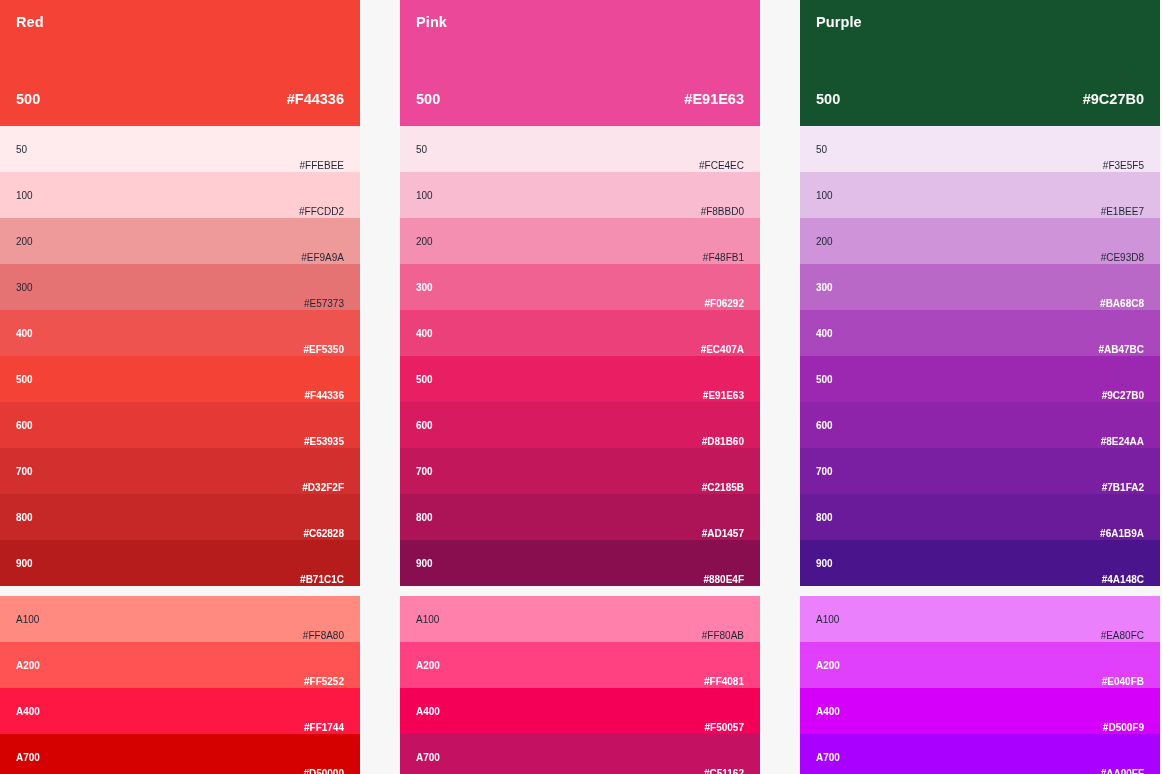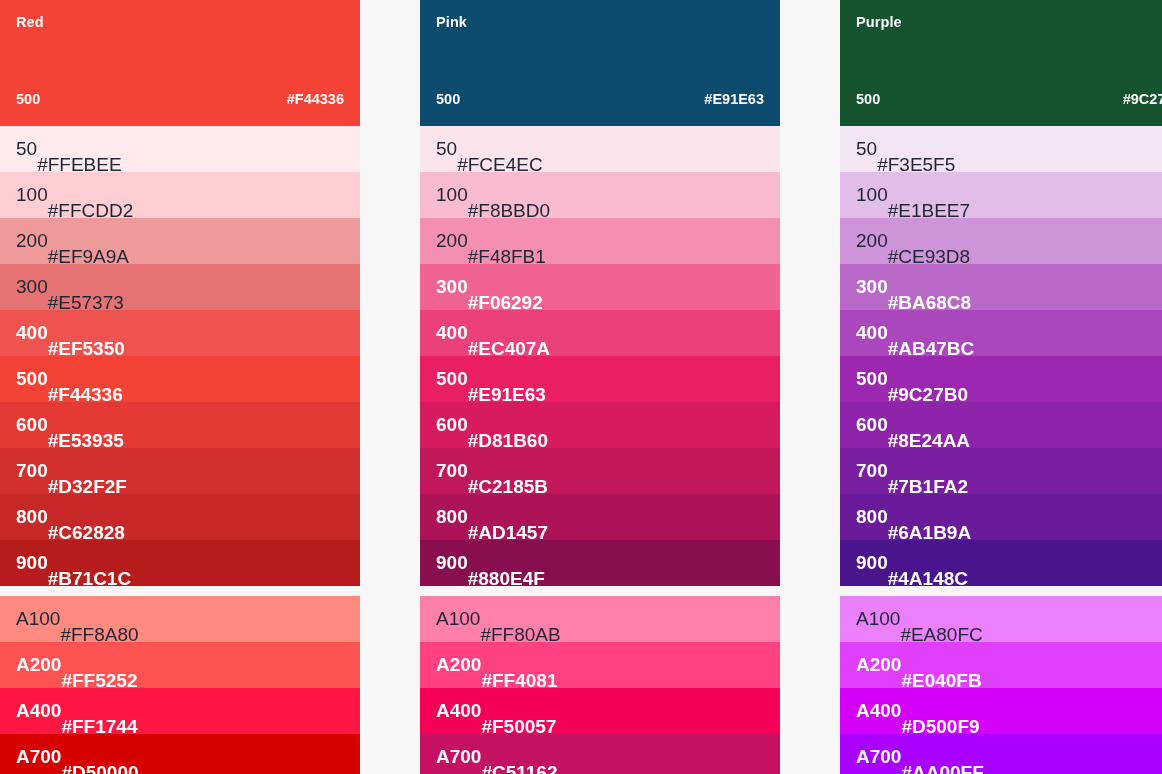--- a/index.html
+++ b/index.html
@@ -10,21 +10,21 @@
     overflow: hidden;
     background: #F7F7F8;
     font-family: "Liberation Sans", sans-serif;
   }
 
   #palette-board {
     position: relative;
     width: 1162px;
     height: 774px;
     display: flex;
-    gap: 60px;
+    gap: 40px;
     box-sizing: border-box;
   }
 
   .palette-column {
     width: 360px;
     flex: 0 0 360px;
     display: flex;
     flex-direction: column;
   }
 
@@ -61,21 +61,22 @@
   .shade-group { display: flex; flex-direction: column; }
   .shade-group.accent-group { margin-top: 10px; }
 
   .shade-row {
     height: 46px;
     flex: 0 0 46px;
     box-sizing: border-box;
     padding: 0 16px;
     display: flex;
     align-items: center;
-    font-size: 19px;
+    justify-content: space-between;
+    font-size: 10px;
   }
   .shade-row.on-light  { color: #1F2533; font-weight: normal; }
   .shade-row.on-dark   { color: #FFFFFF; font-weight: bold; }
 
   .shade-name { white-space: nowrap; }
   .shade-hex  { white-space: nowrap; margin-top: 32px; }
 </style>
 </head>
 <body style="background: rgb(247, 247, 248);">
 
@@ -143,21 +144,21 @@
           <span class="shade-name">A400</span>
           <span class="shade-hex">#FF1744</span>
         </div>
         <div class="shade-row on-dark" style="background-color: rgb(213, 0, 0); color: rgb(255, 255, 255);">
           <span class="shade-name">A700</span>
           <span class="shade-hex">#D50000</span>
         </div>
       </div>
     </div>
     <div class="palette-column">
-      <div class="palette-hero" style="background-color: #0c4a6e; color: rgb(255, 255, 255); text-align: right;">
+      <div class="palette-hero" style="background-color: #ec4899; color: rgb(255, 255, 255); text-align: right;">
         <div class="palette-hero-title">Pink</div>
         <div class="palette-hero-row">
           <span class="shade-name">500</span>
           <span class="shade-hex">#E91E63</span>
         </div>
       </div>
       <div class="shade-group">
         <div class="shade-row on-light" style="background-color: rgb(252, 228, 236); color: rgb(31, 37, 51);">
           <span class="shade-name">50</span>
           <span class="shade-hex">#FCE4EC</span>

